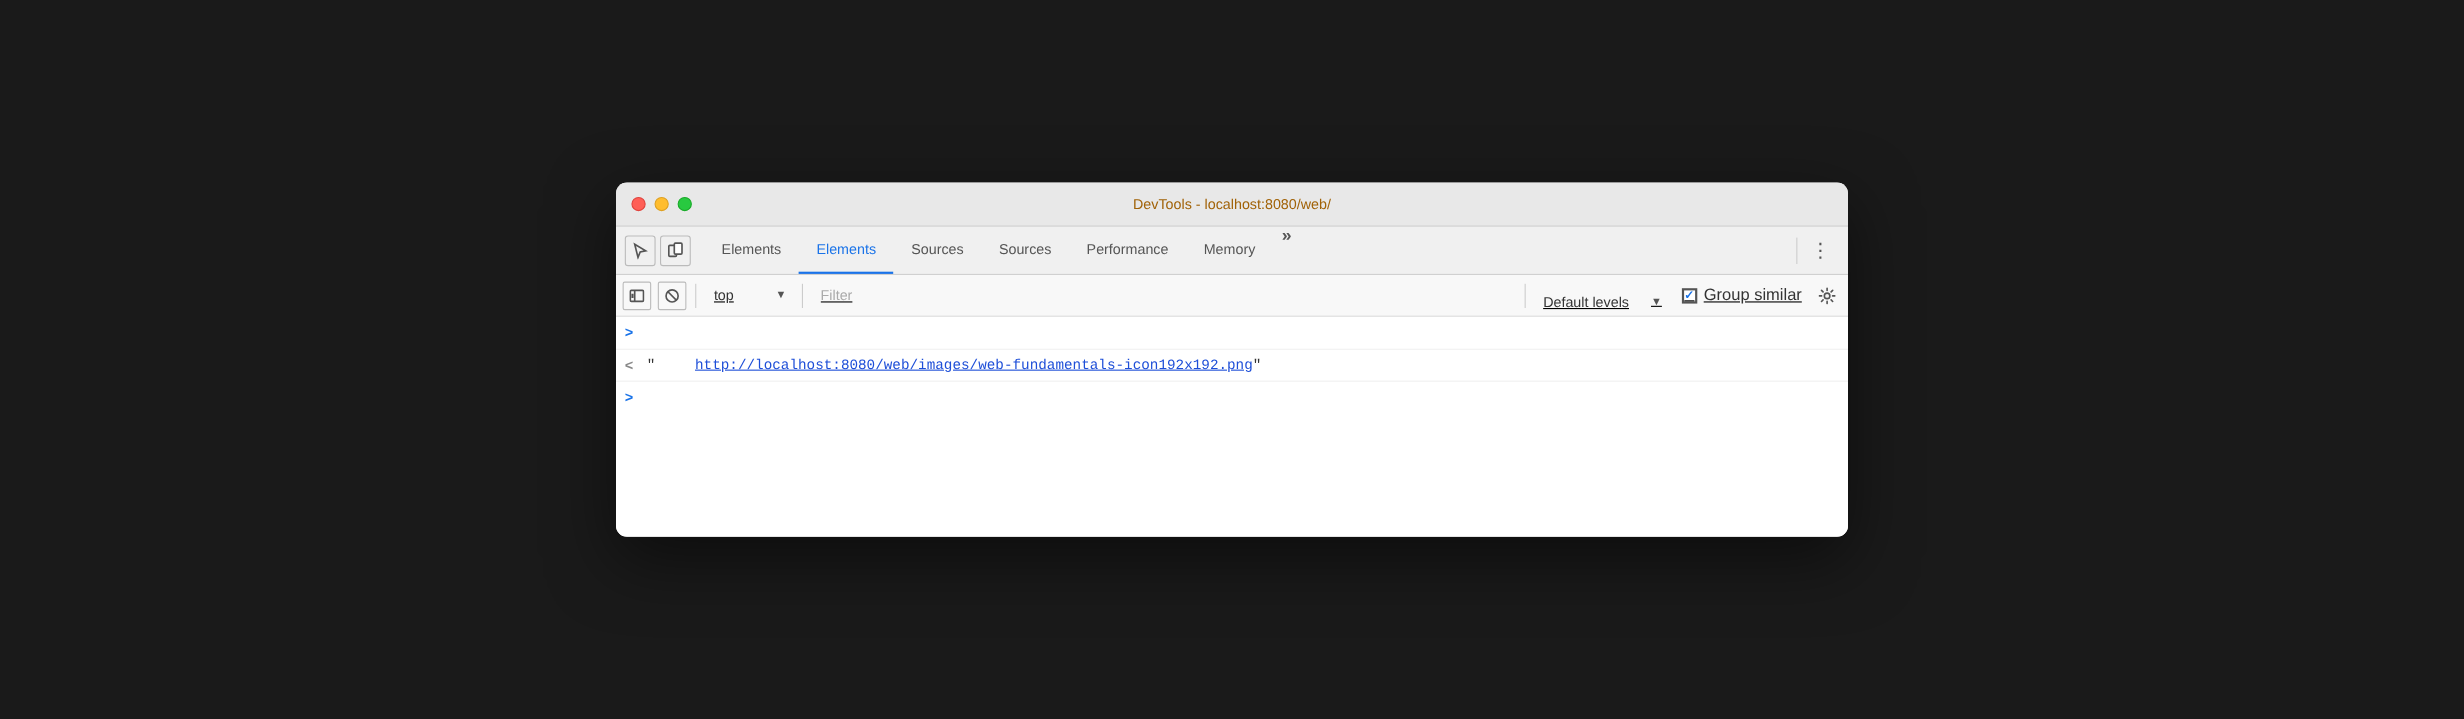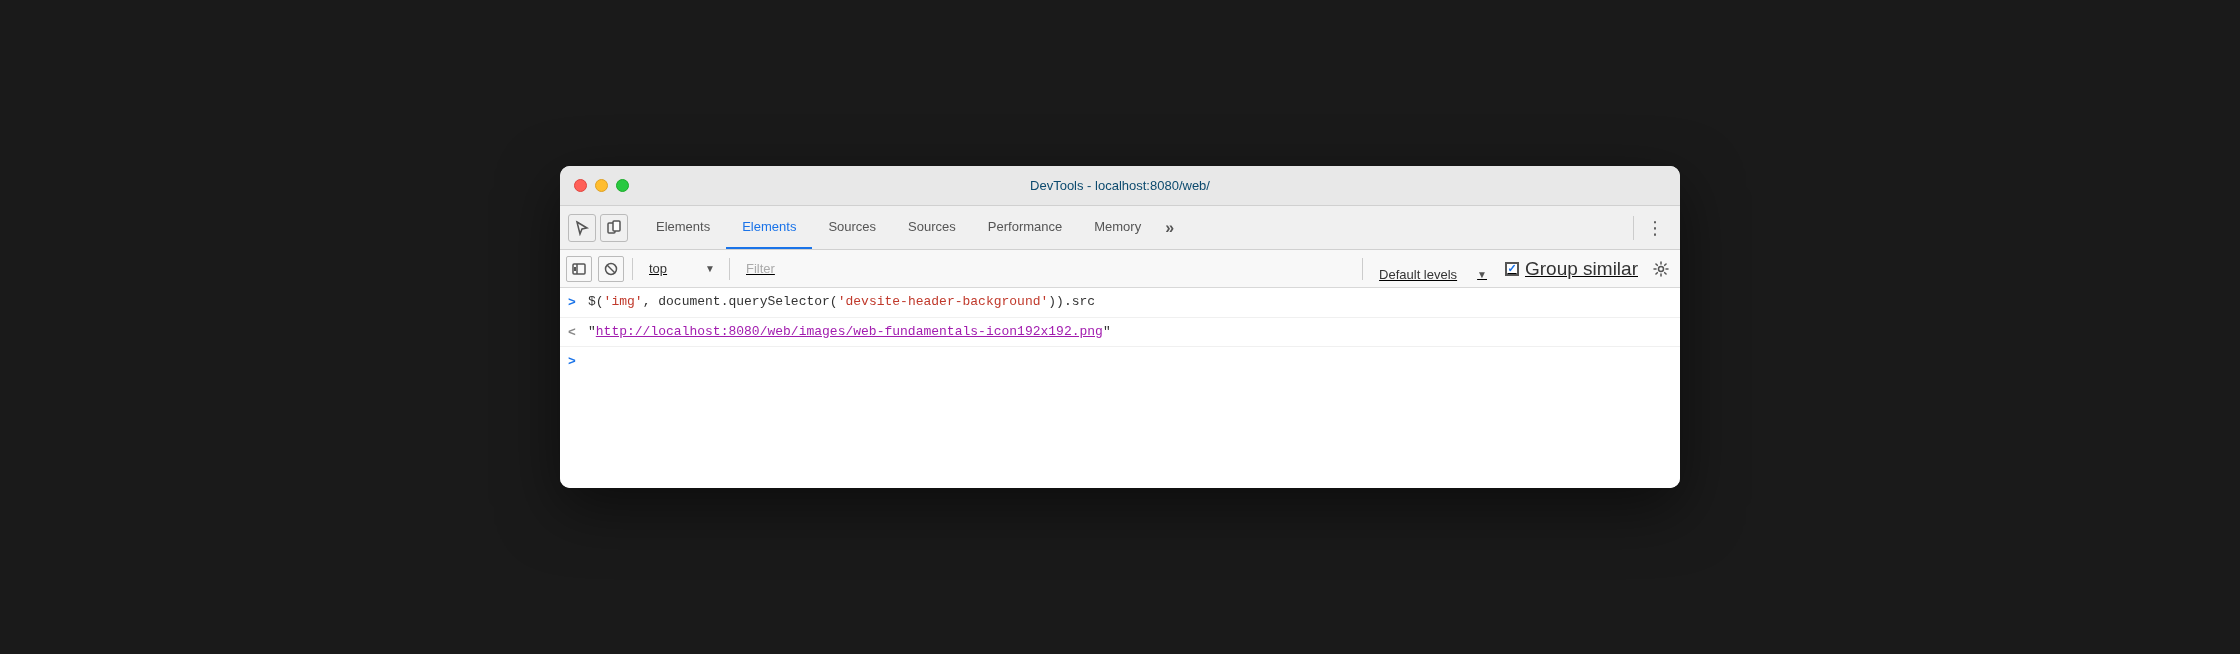--- a/index.html
+++ b/index.html
@@ -45,21 +45,21 @@
       height: 13px;
       border-radius: 50%;
       cursor: pointer;
     }
     .traffic-light.close { background: #ff5f57; border: 1px solid #e0443e; }
     .traffic-light.minimize { background: #ffbd2e; border: 1px solid #dea123; }
     .traffic-light.maximize { background: #28c940; border: 1px solid #1aab29; }
 
     .title-text {
       font-size: 13px;
-      color: #0c4a6e;
+      color: #a16207;
       font-weight: 500;
     }
 
     
     .tab-bar {
       background: #f0f0f0;
       border-bottom: 1px solid #d0d0d0;
       display: flex;
       align-items: center;
       height: 44px;
@@ -81,21 +81,21 @@
       justify-content: center;
       border-radius: 3px;
       cursor: pointer;
       color: #555;
       border: 1px solid #bbb;
       background: transparent;
     }
 
     .tabs {
       display: flex;
-      align-items: center;
+      align-items: flex-start;
       height: 100%;
       flex: 1;
     }
 
     .tab {
       display: flex;
       align-items: center;
       padding: 0 16px;
       font-size: 13px;
       color: #555;
@@ -253,21 +253,21 @@
     }
 
     .checkbox.checked::after {
       content: '✓';
       font-size: 11px;
       color: #1a73e8;
       font-weight: bold;
     }
 
     .group-similar-label {
-      font-size: 19px;
+      font-size: 15px;
       color: #333;
     }
 
     .gear-btn {
       width: 26px;
       height: 26px;
       display: flex;
       align-items: center;
       justify-content: center;
       cursor: pointer;
@@ -307,23 +307,24 @@
     }
 
     .console-text {
       flex: 1;
       word-break: break-all;
     }
 
     .code-normal { color: #333; }
     .code-string { color: #c0392b; }
     .code-link {
-      color: #a21caf;
+      color: #1d4ed8;
       text-decoration: underline;
       cursor: pointer;
+      margin-left: 36px;
     }
 
     .console-input-line {
       display: flex;
       align-items: center;
       padding: 4px 8px;
       min-height: 28px;
     }
 
     .console-cursor-prompt {
@@ -445,23 +446,20 @@
         <circle cx="8" cy="8" r="2.5" stroke="#555" stroke-width="1.5"></circle>
         <path d="M8 1v2M8 13v2M1 8h2M13 8h2M2.93 2.93l1.41 1.41M11.66 11.66l1.41 1.41M2.93 13.07l1.41-1.41M11.66 4.34l1.41-1.41" stroke="#555" stroke-width="1.5" stroke-linecap="round"></path>
       </svg>
     </div>
   </div>
 
   <div class="console-output">
 
     <div class="console-line">
       <span class="prompt-icon">&gt;</span>
-      <span class="console-text">
-        <span class="code-normal">$(</span><span class="code-string">'img'</span><span class="code-normal">, document.querySelector(</span><span class="code-string">'devsite-header-background'</span><span class="code-normal">)).src</span>
-      </span>
     </div>
 
     <div class="console-line">
       <span class="prompt-icon return">&lt;</span>
       <span class="console-text">
         <span class="code-normal">"</span><span class="code-link">http://localhost:8080/web/images/web-fundamentals-icon192x192.png</span><span class="code-normal">"</span>
       </span>
     </div>
 
     <div class="console-input-line">

